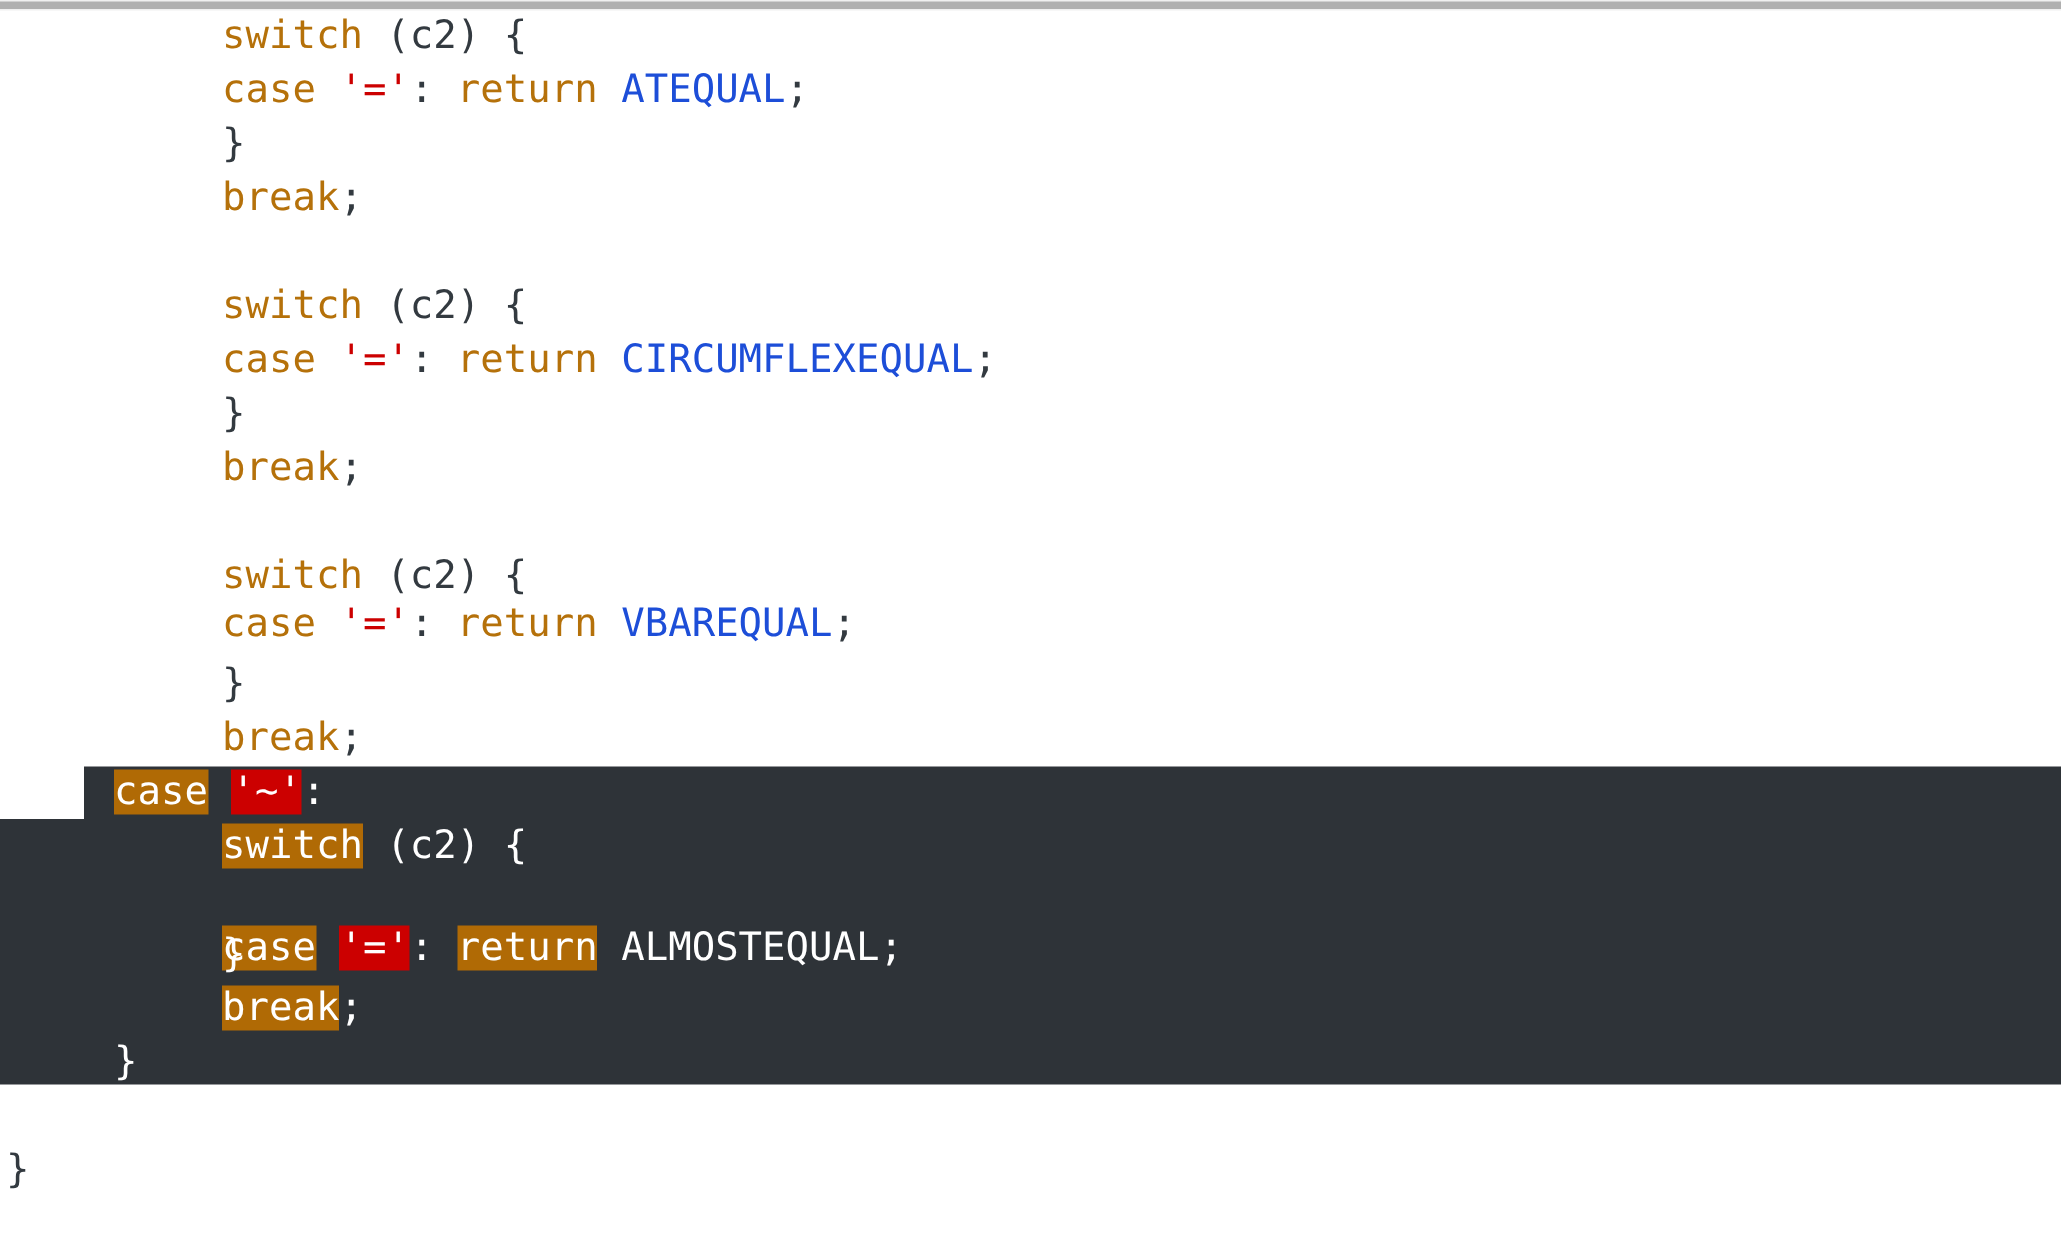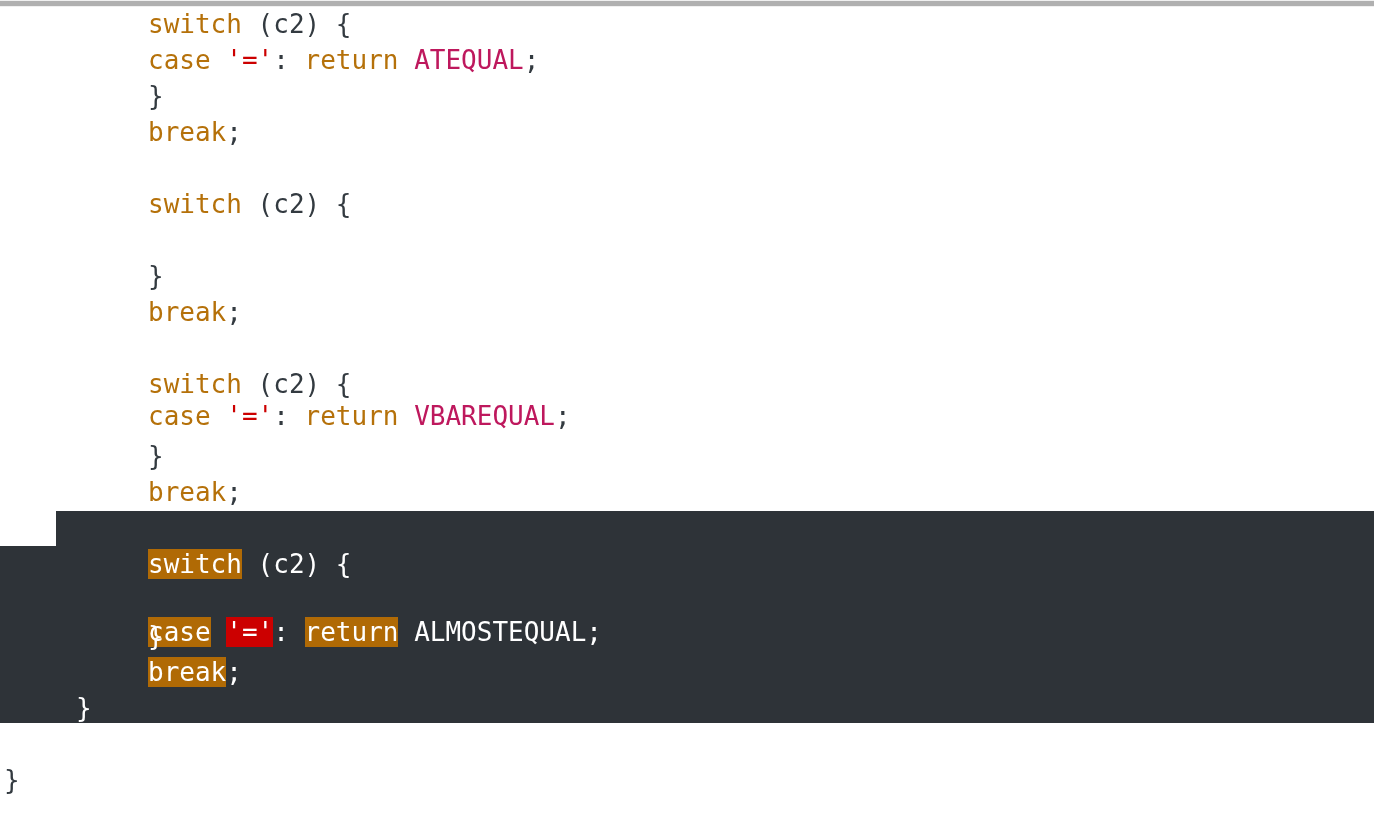--- a/index.html
+++ b/index.html
@@ -72,21 +72,21 @@
     height: 36px;
     line-height: 36px;
     white-space: pre;
     font-size: 26px;
     letter-spacing: 0px;
   }
 
   
   .tok-kw       { color: #b5710a; }
   .tok-char     { color: #cc0000; }
-  .tok-ident    { color: #be185d; }
+  .tok-ident    { color: #1d4ed8; }
   .tok-punct    { color: #333a40; }
   .tok-plain    { color: #333a40; }
 
   
   .sel .tok-kw {
     color: #ffffff;
     background: #b06a05;
   }
   .sel .tok-char {
     color: #ffffff;
@@ -110,26 +110,28 @@
 
   <div class="selection-band sel-row-first"></div>
   <div class="selection-band sel-rest"></div>
 
   <div class="code-layer">
       <div class="code-line" style="top: 6px; padding-left: 144px;"><span class="tok-kw">switch</span><span class="tok-plain"> (c2) {</span></div>
       <div class="code-line" style="top: 42px; padding-left: 144px;"><span class="tok-kw">case</span><span class="tok-plain"> </span><span class="tok-char">'='</span><span class="tok-punct">: </span><span class="tok-kw">return</span><span class="tok-plain"> </span><span class="tok-ident">ATEQUAL</span><span class="tok-punct">;</span></div>
       <div class="code-line" style="top: 78px; padding-left: 144px;"><span class="tok-punct">}</span></div>
       <div class="code-line" style="top: 114px; padding-left: 144px;"><span class="tok-kw">break</span><span class="tok-punct">;</span></div>
       <div class="code-line" style="top: 186px; padding-left: 144px;"><span class="tok-kw">switch</span><span class="tok-plain"> (c2) {</span></div>
+      <div class="code-line" style="top: 222px; padding-left: 144px;"><span class="tok-kw">case</span><span class="tok-plain"> </span><span class="tok-char">'='</span><span class="tok-punct">: </span><span class="tok-kw">return</span><span class="tok-plain"> </span><span class="tok-ident">CIRCUMFLEXEQUAL</span><span class="tok-punct">;</span></div>
       <div class="code-line" style="top: 258px; padding-left: 144px;"><span class="tok-punct">}</span></div>
       <div class="code-line" style="top: 294px; padding-left: 144px;"><span class="tok-kw">break</span><span class="tok-punct">;</span></div>
       <div class="code-line" style="top: 366px; padding-left: 144px;"><span class="tok-kw">switch</span><span class="tok-plain"> (c2) {</span></div>
       <div class="code-line" style="top: 398px; padding-left: 144px;"><span class="tok-kw">case</span><span class="tok-plain"> </span><span class="tok-char">'='</span><span class="tok-punct">: </span><span class="tok-kw">return</span><span class="tok-plain"> </span><span class="tok-ident">VBAREQUAL</span><span class="tok-punct">;</span></div>
       <div class="code-line" style="top: 438px; padding-left: 144px;"><span class="tok-punct">}</span></div>
       <div class="code-line" style="top: 474px; padding-left: 144px;"><span class="tok-kw">break</span><span class="tok-punct">;</span></div>
+      <div class="code-line sel" style="top: 510px; padding-left: 72px;"><span class="tok-kw">case</span><span class="tok-plain"> </span><span class="tok-char">'~'</span><span class="tok-punct">:</span></div>
       <div class="code-line sel" style="top: 546px; padding-left: 144px;"><span class="tok-kw">switch</span><span class="tok-plain"> (c2) {</span></div>
       <div class="code-line sel" style="top: 614px; padding-left: 144px; text-align: right;"><span class="tok-kw">case</span><span class="tok-plain"> </span><span class="tok-char">'='</span><span class="tok-punct">: </span><span class="tok-kw">return</span><span class="tok-plain"> </span><span class="tok-ident">ALMOSTEQUAL</span><span class="tok-punct">;</span></div>
       <div class="code-line sel" style="top: 618px; padding-left: 144px;"><span class="tok-punct">}</span></div>
       <div class="code-line sel" style="top: 654px; padding-left: 144px;"><span class="tok-kw">break</span><span class="tok-punct">;</span></div>
       <div class="code-line sel" style="top: 690px; padding-left: 72px;"><span class="tok-punct">}</span></div>
       <div class="code-line" style="top: 762px; padding-left: 0px;"><span class="tok-punct">}</span></div>
     </div>
 
 </div>
 

